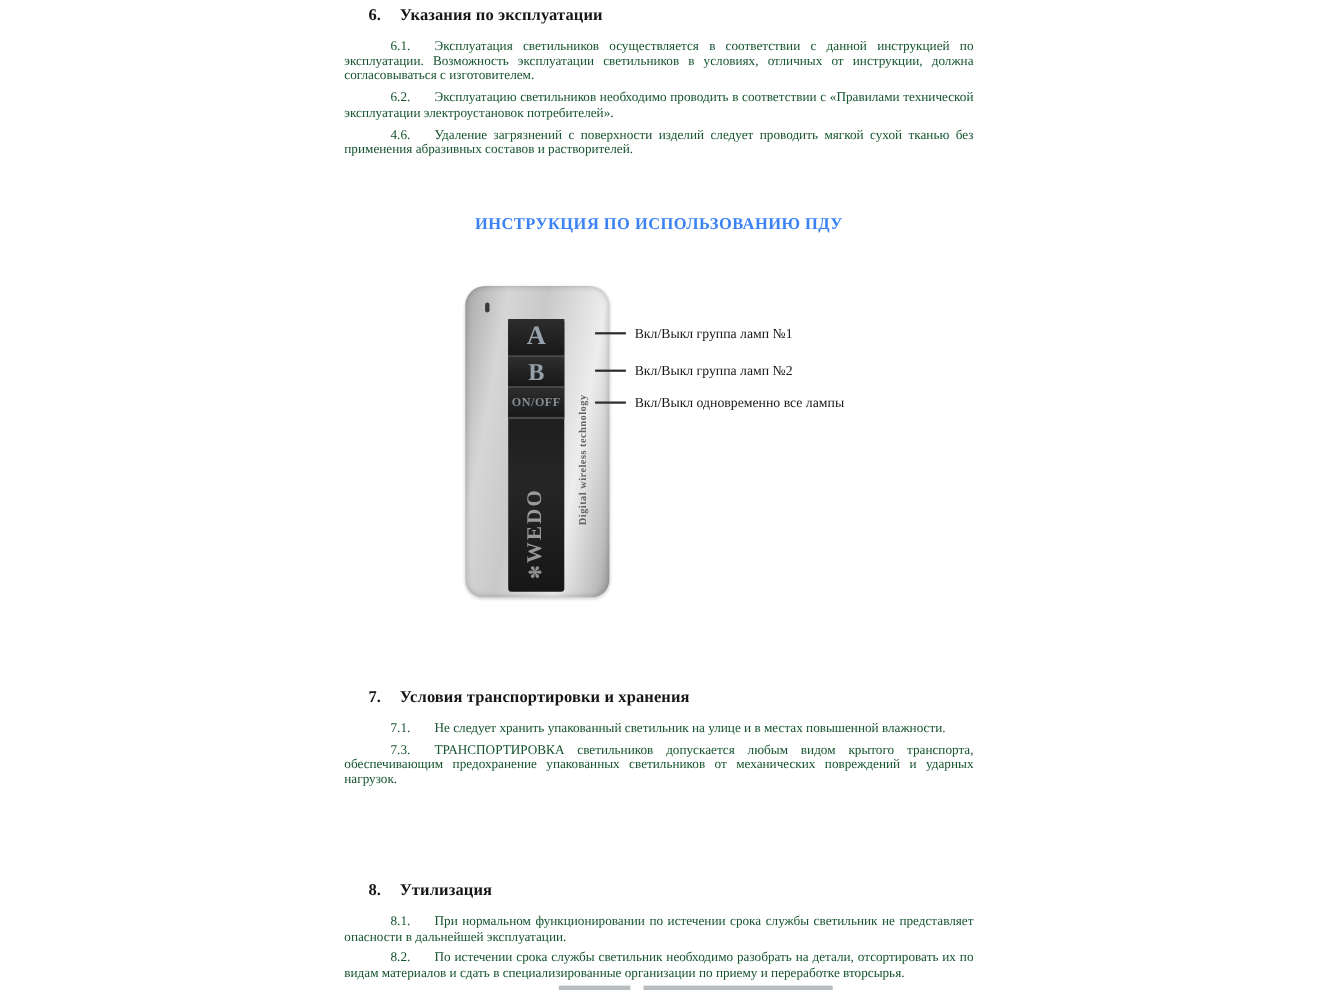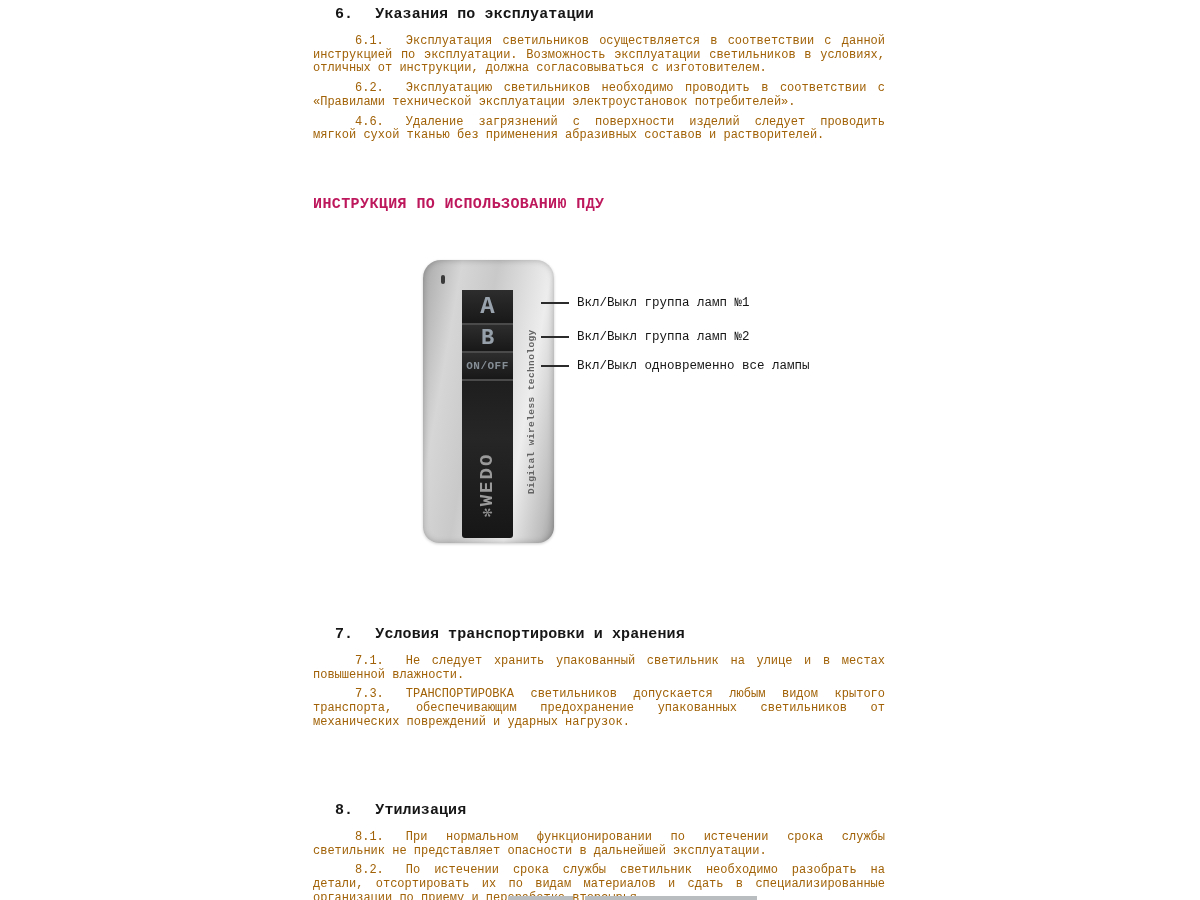--- a/index.html
+++ b/index.html
@@ -1,46 +1,46 @@
 <!DOCTYPE html>
 <html><head>
 <meta charset="utf-8">
 <style>
   html,body{margin:0;padding:0;background:#e8e8e8;}
   .page{
     position:relative;
     width:1200px;height:900px;
     background:#ffffff;
     overflow:hidden;
-    font-family:Liberation Mono, monospace;
+    font-family:Liberation Serif, serif;
     color:#1e1e1e;
     margin:0 auto;
   }
   .col{position:absolute;left:313px;width:572px;}
 
   
   .sec-heading{
     font-size:15px;font-weight:700;color:#161616;
     padding-left:22px;margin:0 0 12px 0;letter-spacing:.1px;
   }
   .sec-heading .num{margin-right:13px;}
 
   
   .para{
     font-size:12px;line-height:13.7px;
     text-align:justify;text-indent:42px;
-    margin:0 0 6px 0;color:#a16207;
+    margin:0 0 6px 0;color:#14532d;
   }
   .para .pnum{margin-right:22px;}
 
   
   .pdu-heading{
     position:absolute;left:313px;width:572px;top:196px;
-    text-align:left;font-size:15px;font-weight:700;
-    letter-spacing:.4px;color:#be185d;
+    text-align:center;font-size:15px;font-weight:700;
+    letter-spacing:.4px;color:#3b82f6;
   }
 
   
   .figure{position:absolute;left:423px;top:258px;width:380px;height:292px;}
   .remote{
     position:absolute;left:0;top:2px;width:131px;height:283px;
     border-radius:18px 18px 16px 16px;
     background:linear-gradient(100deg,#a8a8a8 0%,#d6d6d6 22%,#c9c9c9 42%,#ededed 72%,#bdbdbd 92%,#9d9d9d 100%);
     box-shadow:inset 0 0 6px rgba(0,0,0,.25), 0 1px 3px rgba(0,0,0,.2);
   }

